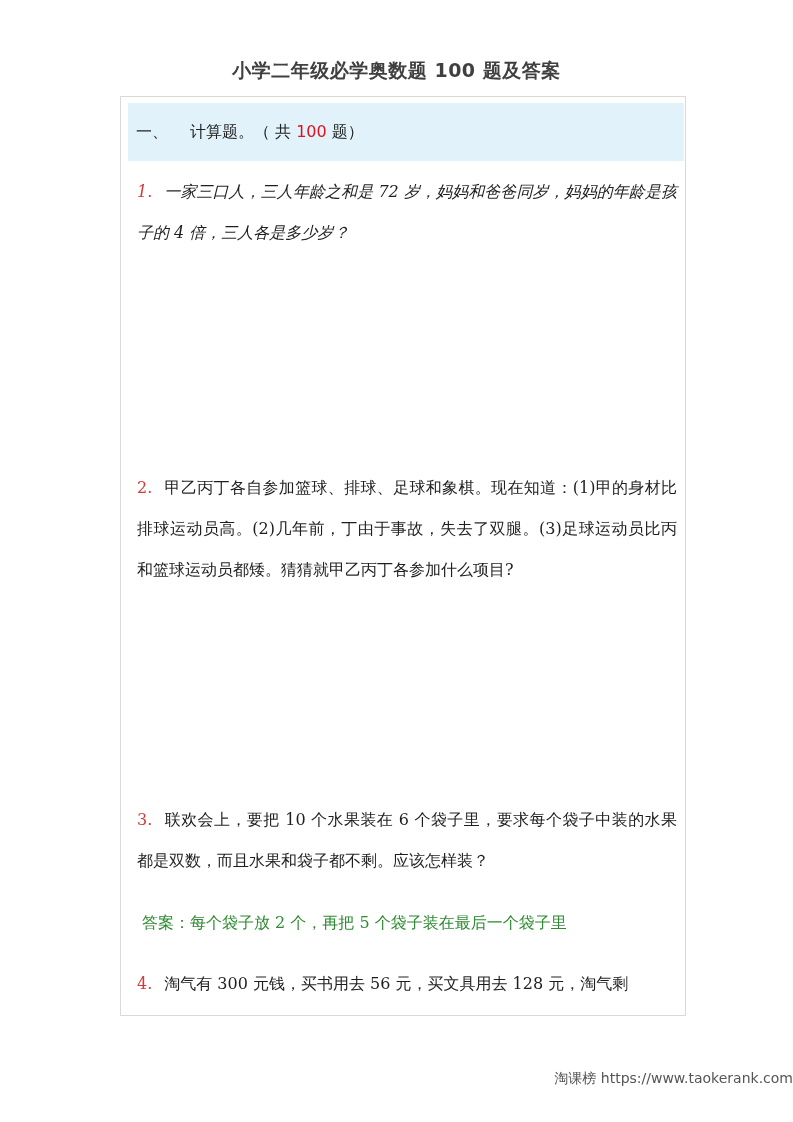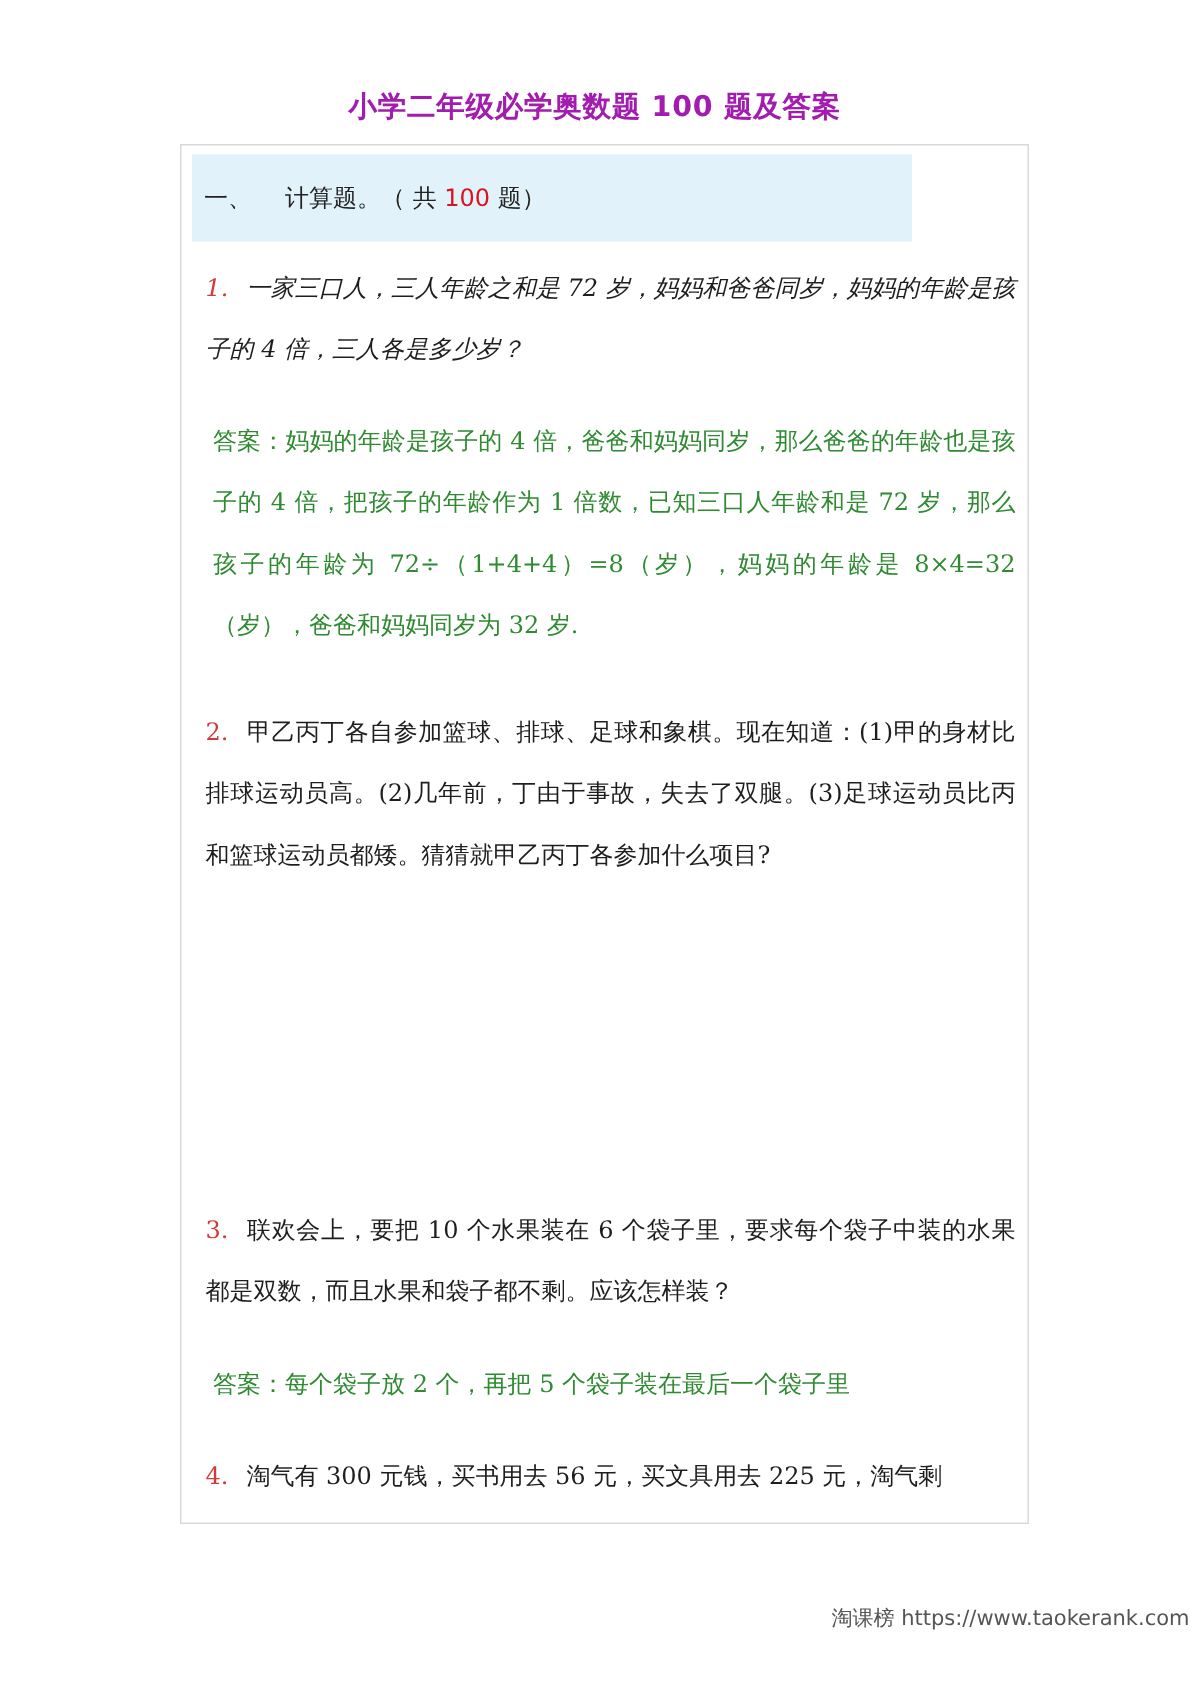--- a/index.html
+++ b/index.html
@@ -15,38 +15,38 @@
     }
     .doc-title {
       position: absolute;
       left: 0;
       top: 58px;
       width: 793px;
       text-align: center;
       font-family: "DejaVu Sans", "Liberation Sans", sans-serif;
       font-size: 19px;
       font-weight: bold;
-      color: #a21caf;
+      color: #404040;
       letter-spacing: 0.5px;
     }
     .content-box {
       position: absolute;
       left: 120px;
       top: 96px;
       width: 566px;
       height: 920px;
       border: 1px solid #d9d9d9;
       background: #ffffff;
       overflow: hidden;
     }
     .section-header {
       position: absolute;
       left: 7px;
       top: 6px;
-      width: 480px;
+      width: 556px;
       height: 58px;
       background: #e1f2fa;
       font-size: 16px;
       color: #222222;
       line-height: 58px;
       padding-left: 8px;
     }
     .section-header .num-red { color: #d9141e; font-family: "DejaVu Sans", "Liberation Sans", sans-serif; }
     .section-header .sp { display: inline-block; width: 22px; }
     .q-block {
@@ -91,30 +91,29 @@
 
   <div class="section-header">
     <span>一、</span><span class="sp"></span><span>计算题。（ 共</span>
     <span class="num-red">100</span>
     <span>题）</span>
   </div>
 
   <div class="q-block" style="top: 74px; font-style: italic;">
     <span class="q-num">1.</span><span>一家三口人，三人年龄之和是 72 岁，妈妈和爸爸同岁，妈妈的年龄是孩子的 4 倍，三人各是多少岁？</span>
   </div>
-  <div class="a-block" style="top: 176px;">答案：妈妈的年龄是孩子的 4 倍，爸爸和妈妈同岁，那么爸爸的年龄也是孩子的 4 倍，把孩子的年龄作为 1 倍数，已知三口人年龄和是 72 岁，那么孩子的年龄为 72÷（1+4+4）=8（岁），妈妈的年龄是 8×4=32（岁），爸爸和妈妈同岁为 32 岁.</div>
 
   <div class="q-block" style="top: 370px;">
     <span class="q-num">2.</span><span>甲乙丙丁各自参加篮球、排球、足球和象棋。现在知道：(1)甲的身材比排球运动员高。(2)几年前，丁由于事故，失去了双腿。(3)足球运动员比丙和篮球运动员都矮。猜猜就甲乙丙丁各参加什么项目?</span>
   </div>
 
   <div class="q-block" style="top: 702px;">
     <span class="q-num">3.</span><span>联欢会上，要把 10 个水果装在 6 个袋子里，要求每个袋子中装的水果都是双数，而且水果和袋子都不剩。应该怎样装？</span>
   </div>
   <div class="a-block" style="top: 805px;">答案：每个袋子放 2 个，再把 5 个袋子装在最后一个袋子里</div>
 
   <div class="q-block" style="top: 866px;">
-    <span class="q-num">4.</span><span>淘气有 300 元钱，买书用去 56 元，买文具用去 225 元，淘气剩</span>
+    <span class="q-num">4.</span><span>淘气有 300 元钱，买书用去 56 元，买文具用去 128 元，淘气剩</span>
   </div>
 
 </div>
 
 <div class="footer">淘课榜 https://www.taokerank.com</div>
 
 </body></html>

